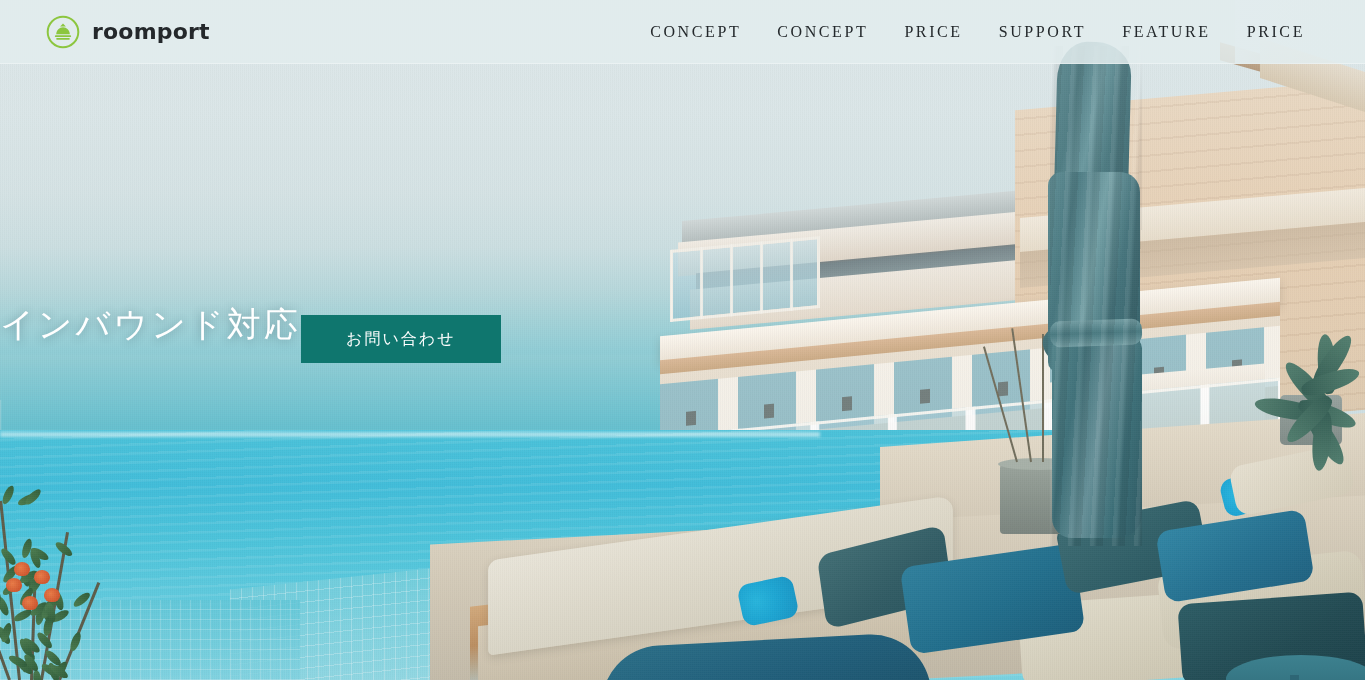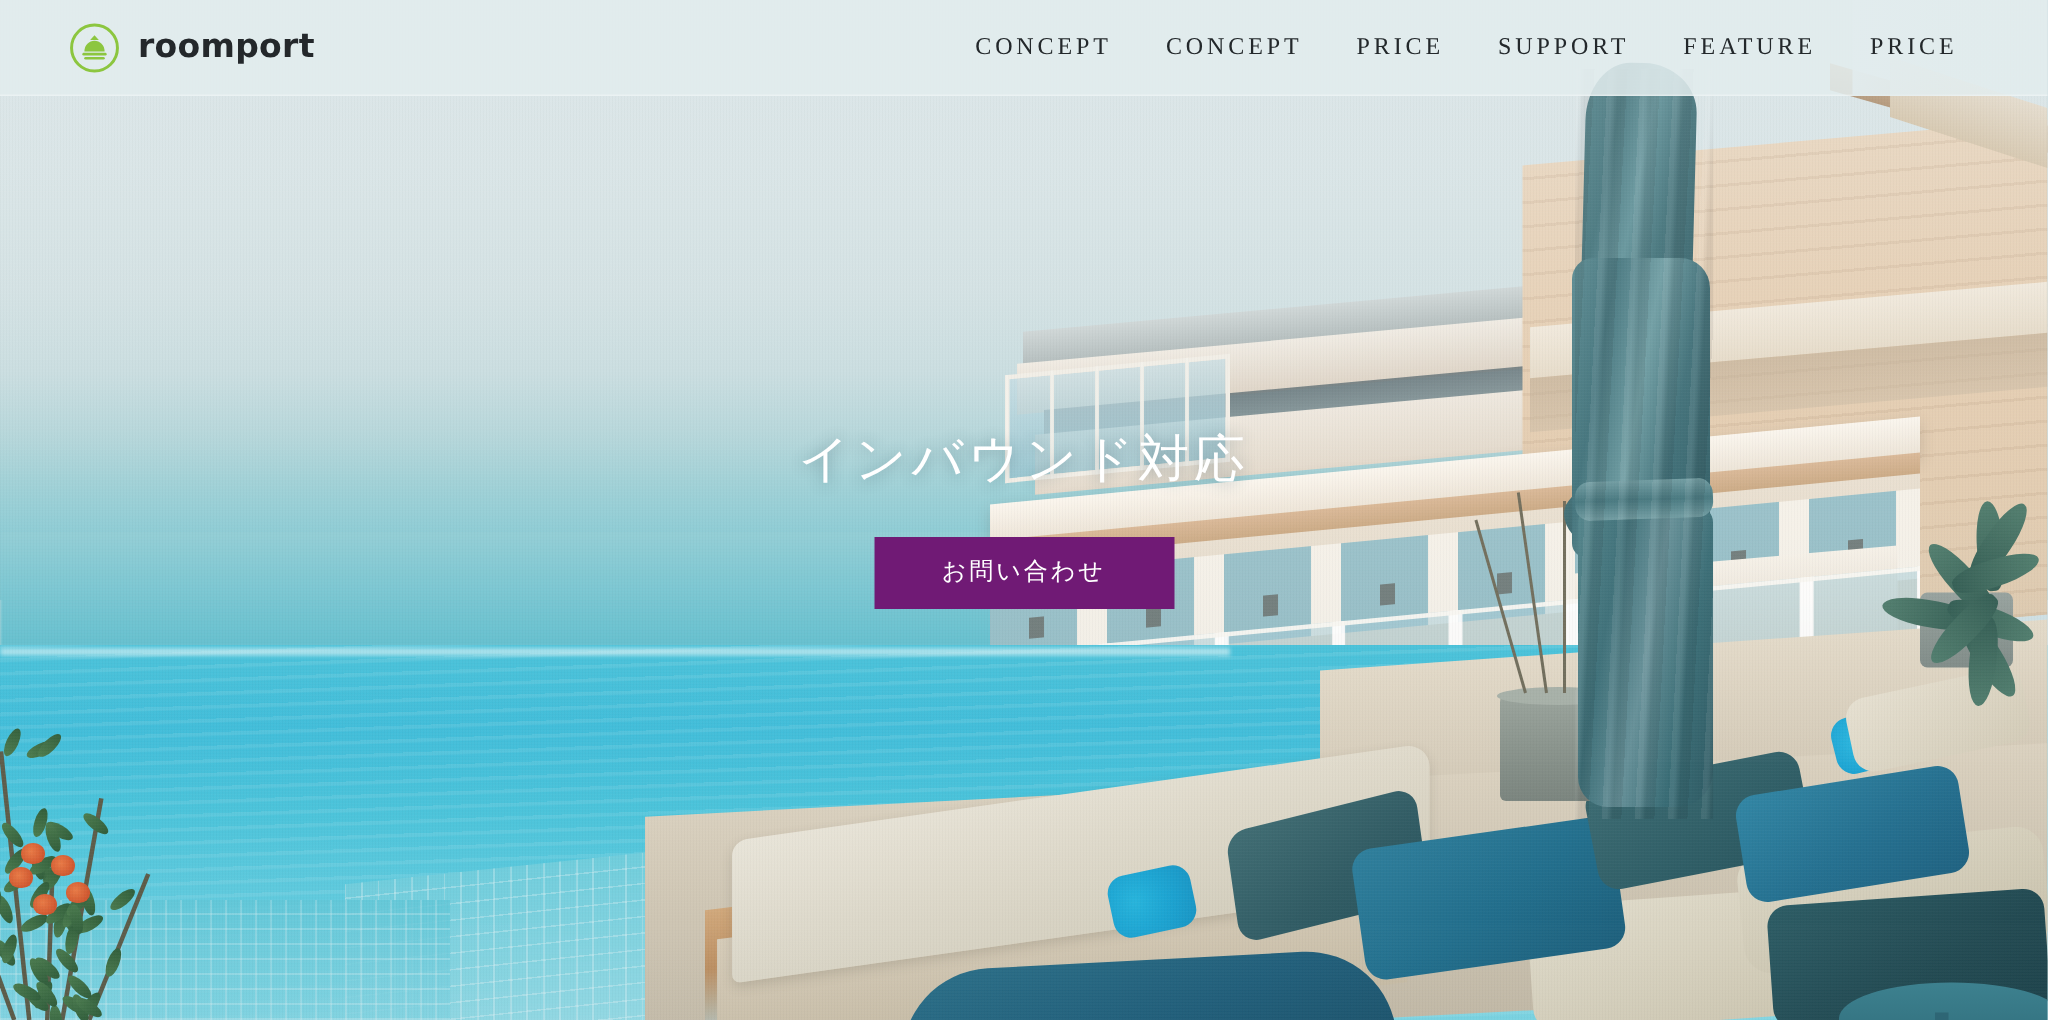--- a/index.html
+++ b/index.html
@@ -442,39 +442,39 @@
   }
   .nav-item {
     font-family:"Liberation Serif", serif;
     font-size:16px; letter-spacing:2.6px; color:#23282b;
     padding:0 18px; cursor:pointer; white-space:nowrap;
   }
 
   
   #hero-copy {
     position:absolute; left:0; top:285px; width:1365px;
-    display:flex; flex-direction:column; align-items:center;
+    display:flex; flex-direction:row; align-items:center;
     z-index:30; pointer-events:none;
   }
   #hero-title {
     font-family:"DejaVu Serif", serif;
     font-size:34px; color:#ffffff; letter-spacing:3px; font-weight:400;
     text-shadow:0 1px 10px rgba(40,70,85,.45);
     line-height:1.25;
   }
   #hero-sub {
     margin-top:14px;
     font-family:"DejaVu Serif", serif;
     font-size:16px; color:#ffffff; letter-spacing:1.2px;
     text-shadow:0 1px 8px rgba(40,70,85,.5);
   }
   #cta-button {
     margin-top:30px;
     width:200px; height:48px;
-    background:#701a75;
+    background:#0f766e;
     display:flex; align-items:center; justify-content:center;
     color:#ffffff; font-size:16px; letter-spacing:2px;
     font-family:Liberation Sans, sans-serif;
     cursor:pointer; pointer-events:auto;
     border:none;
   }
 </style>
 </head>
 <body>
 

